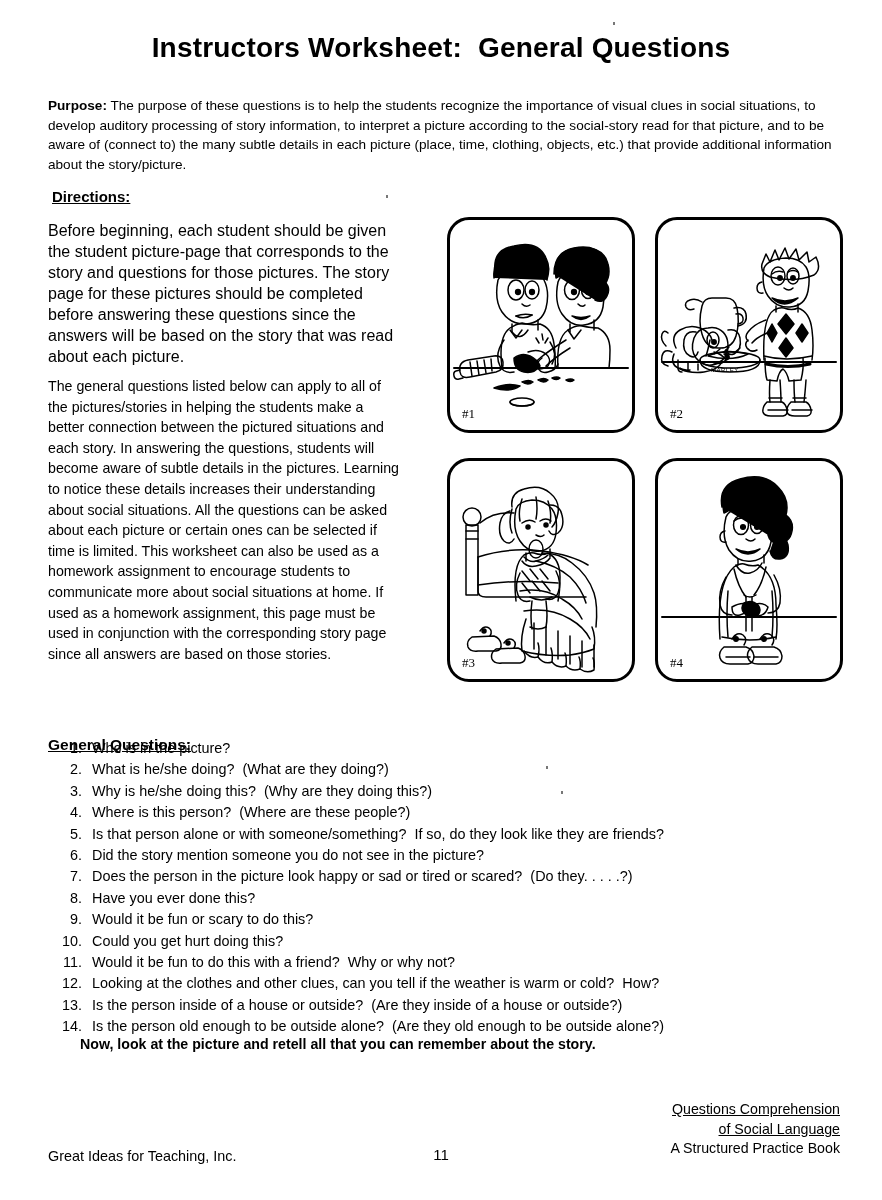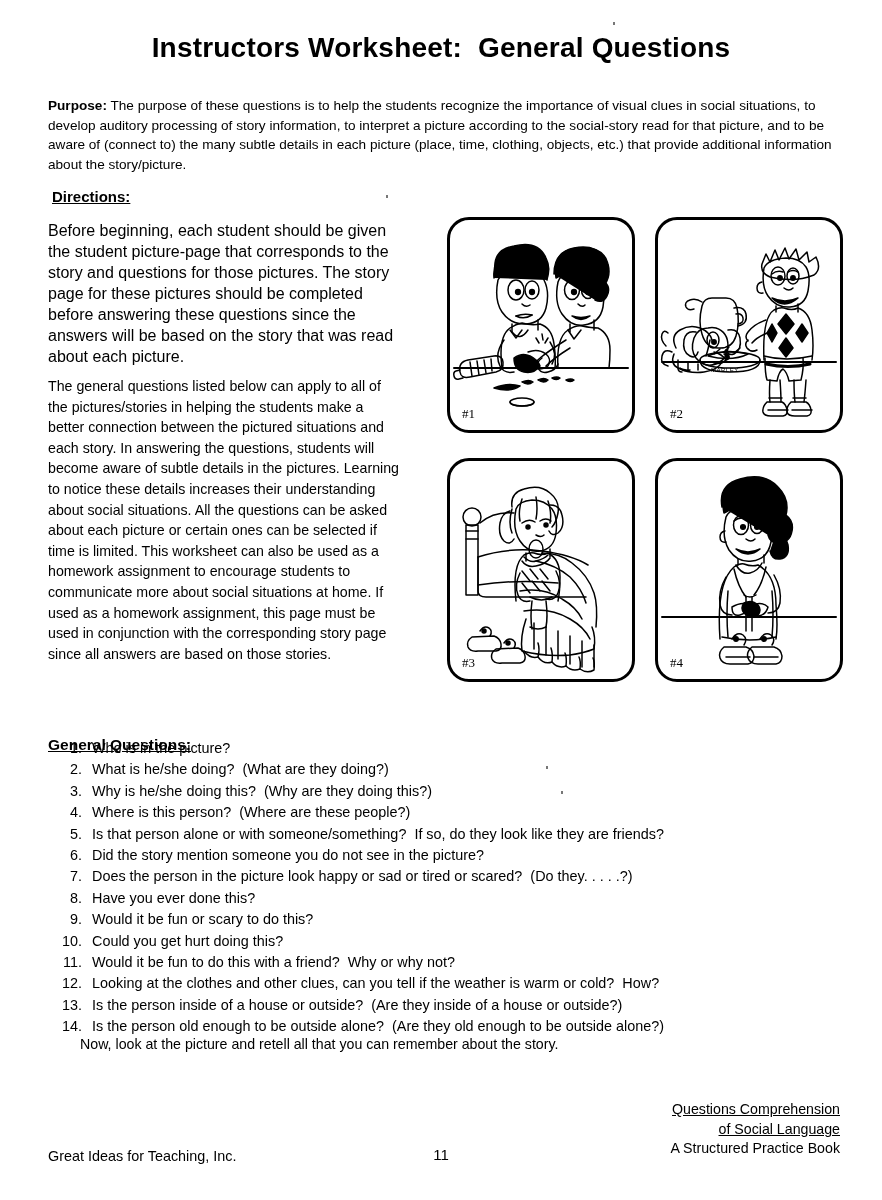--- a/index.html
+++ b/index.html
@@ -131,21 +131,21 @@
     flex: 1 1 auto;
     white-space: pre;
   }
 
   
   .closing {
     position: absolute;
     left: 80px;
     top: 1036px;
     font-size: 14.2px;
-    font-weight: normal;
+    font-weight: bold;
   }
 
   
   .footer-left {
     position: absolute;
     left: 48px;
     top: 1148px;
     font-size: 14.4px;
   }
   .footer-page {

